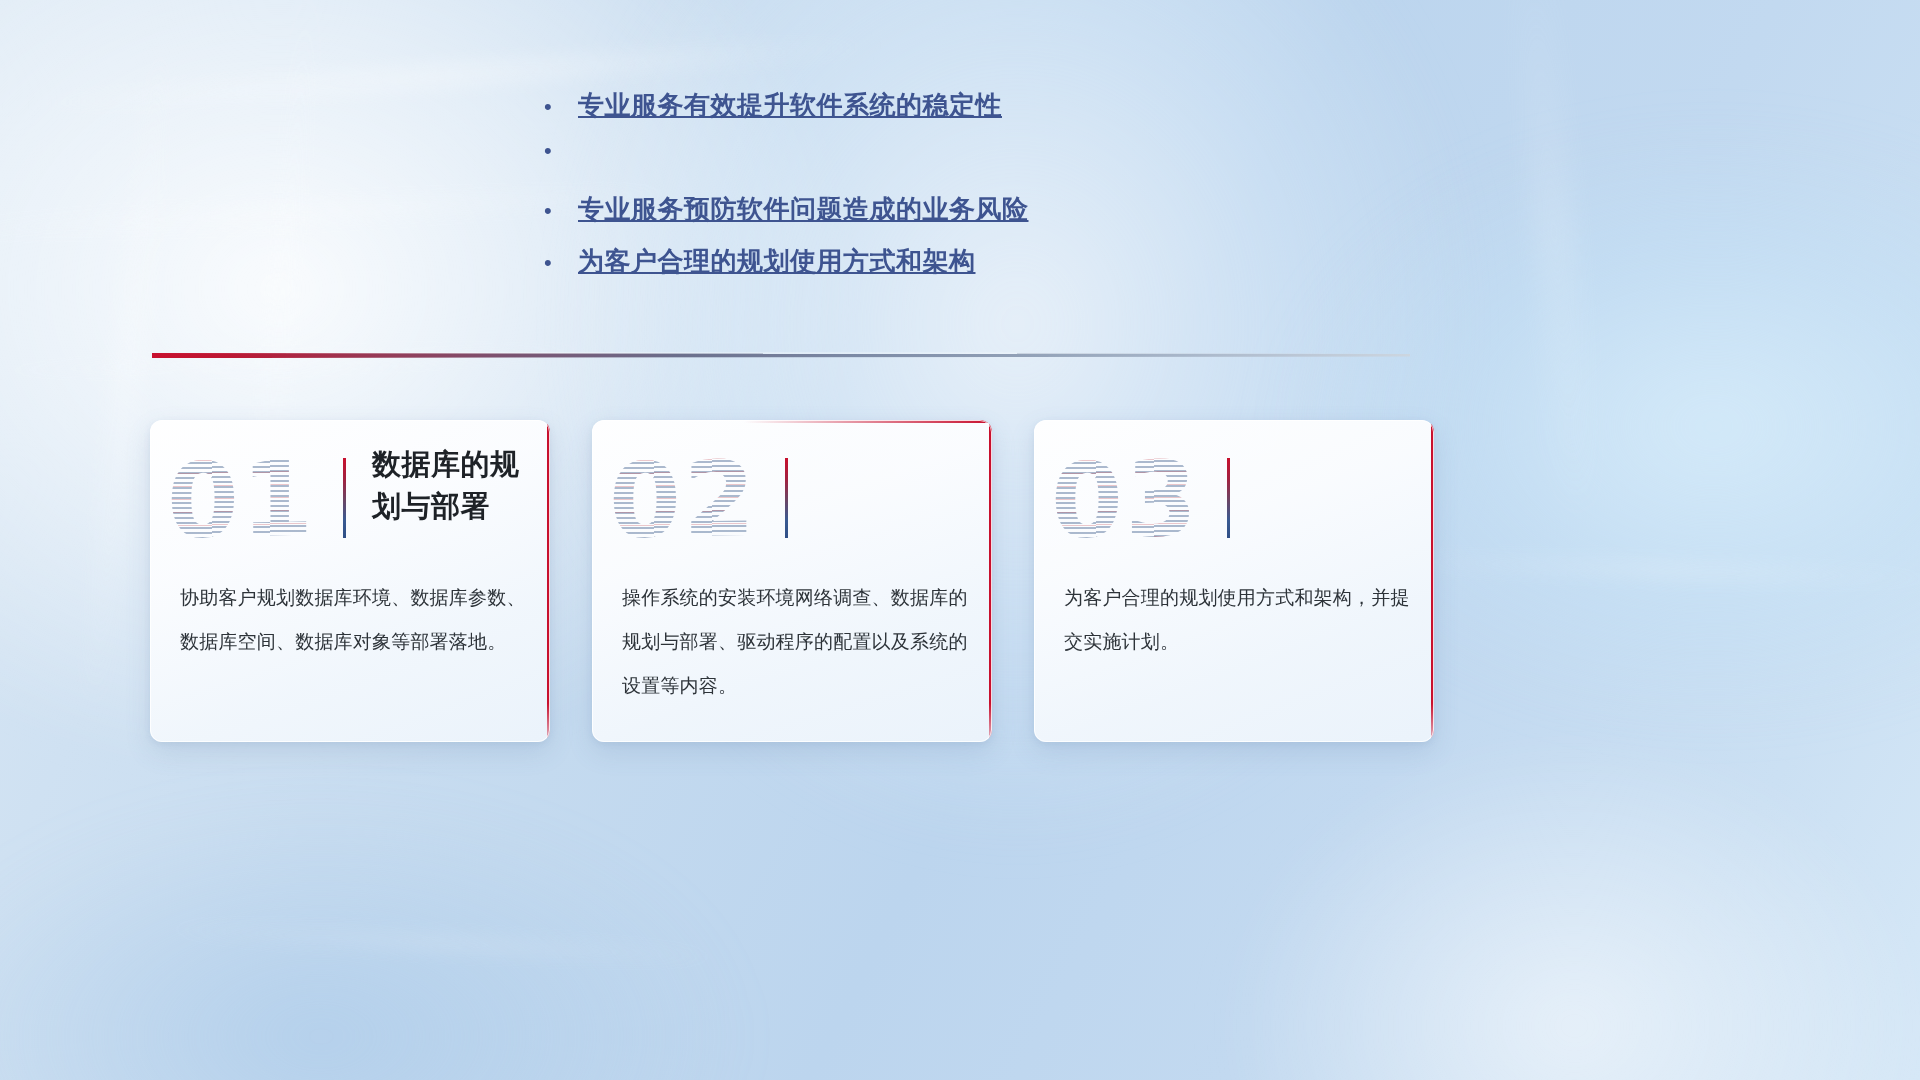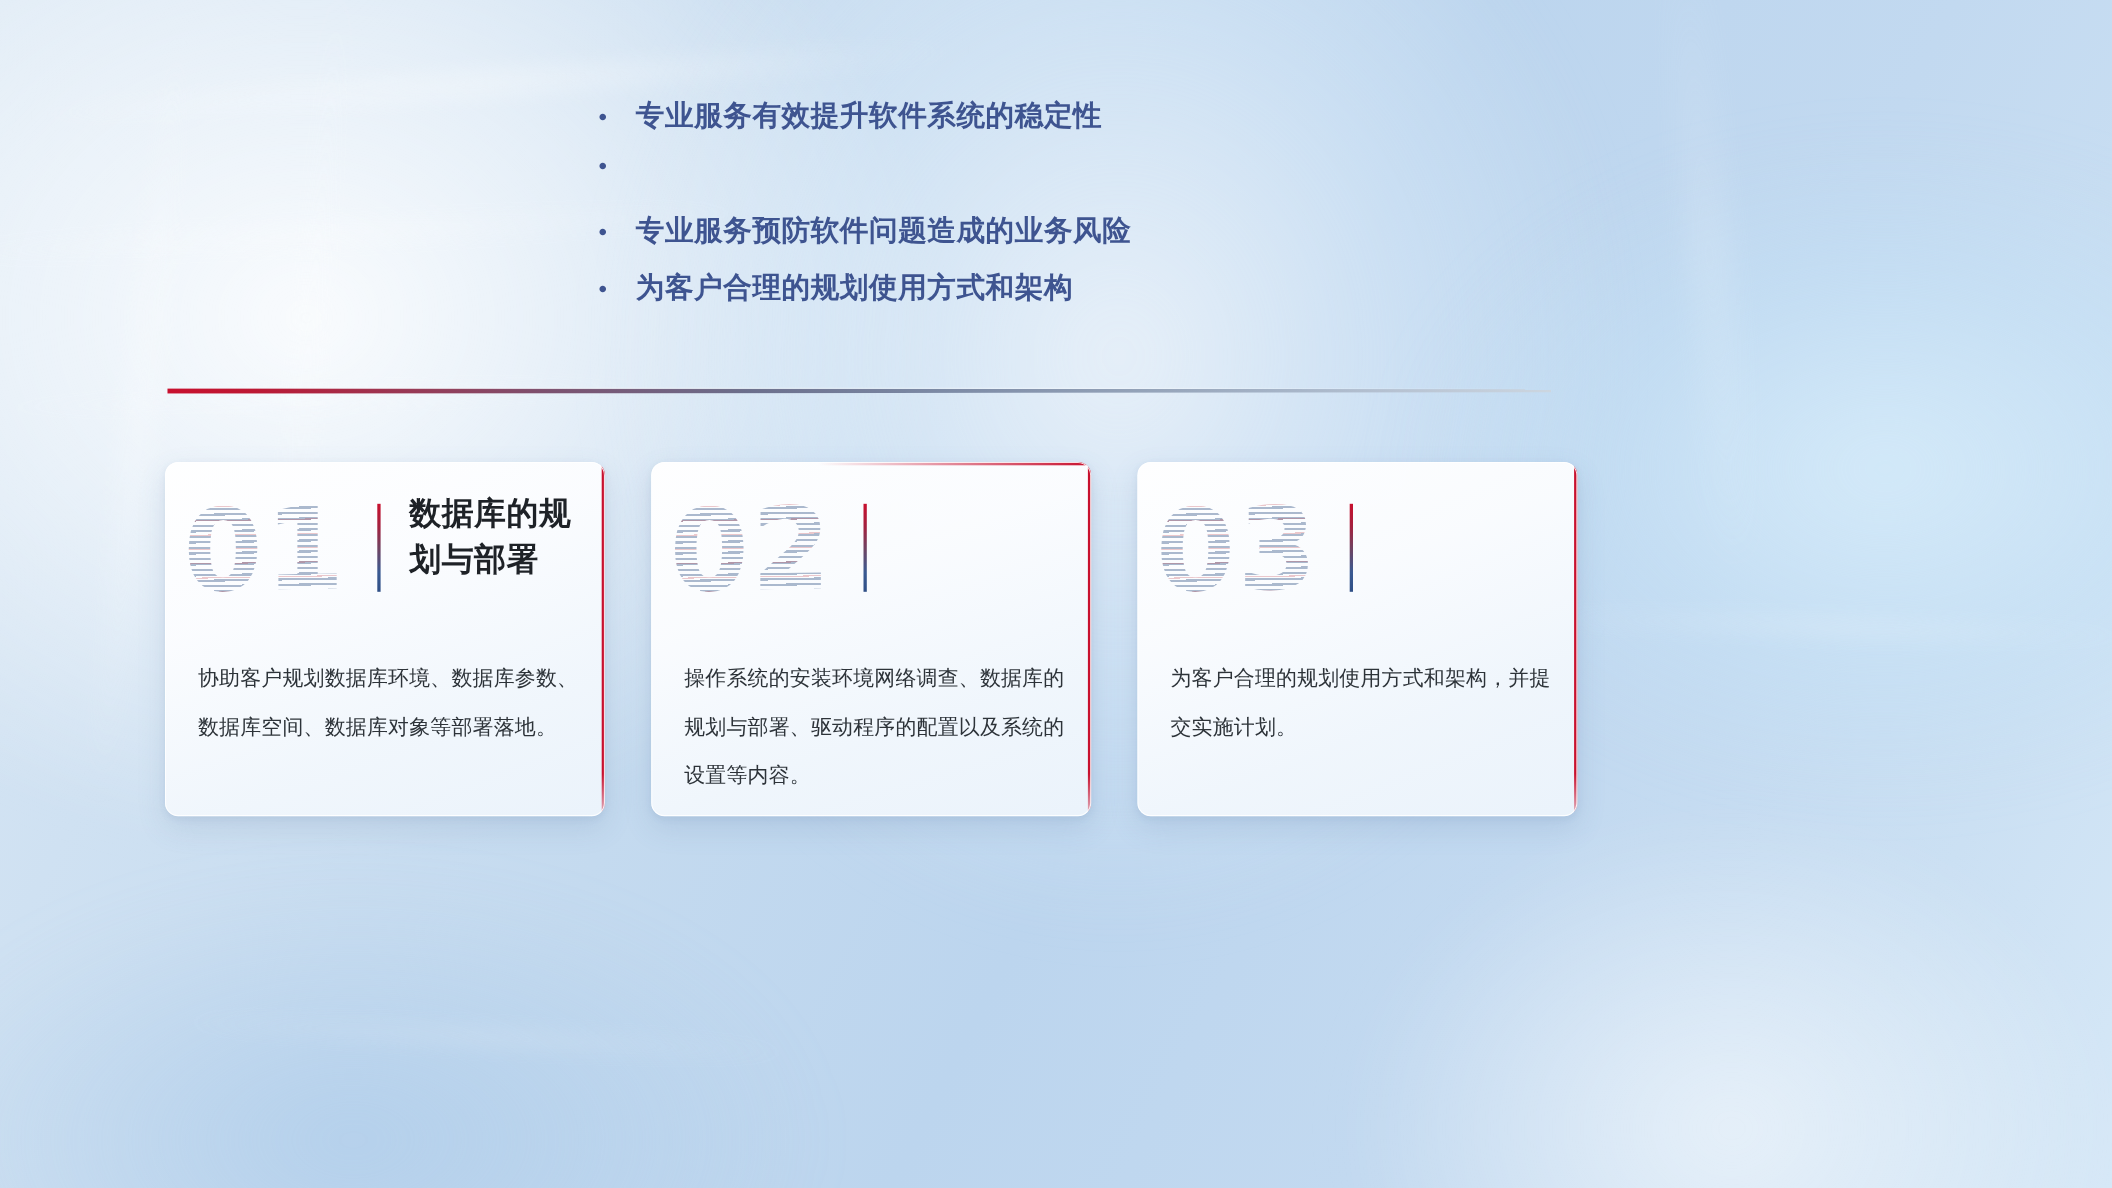--- a/index.html
+++ b/index.html
@@ -69,20 +69,21 @@
     color:#3e5490;font-size:22px;line-height:1;
     text-align:left;padding-left:4px;
   }
   .bullet-text{
     font-size:26px;
     letter-spacing:.5px;
     color:#3e5490;
     font-weight:700;
     font-family:"DejaVu Sans","Liberation Sans",sans-serif;
     white-space:nowrap;
+    text-decoration:underline;
   }
 
   
   .divider-wrap{
     position:absolute;left:152px;top:345px;width:1258px;height:22px;
   }
   .divider-line{
     position:absolute;left:0;top:8px;width:100%;height:5px;
     background:linear-gradient(90deg,
       #c8102e 0%,
@@ -167,25 +168,25 @@
   }
   .head-rule{
     position:absolute;left:193px;top:38px;
     width:3px;height:80px;
     background:linear-gradient(180deg,#c8102e 0%,#a3213f 26%,#6d4463 52%,#3a5a92 78%,#2f4f86 100%);
   }
   .card-title{
     position:absolute;left:222px;top:26px;width:170px;
     font-size:29px;line-height:42px;font-weight:700;
     color:#1e2227;
-    font-family:Liberation Sans, sans-serif;
+    font-family:Liberation Mono, monospace;
     letter-spacing:.5px;
   }
   .card-body{
-    position:absolute;left:30px;top:176px;width:348px;
+    position:absolute;left:30px;top:156px;width:348px;
     font-size:19px;line-height:44px;
     color:#2d3339;
     font-family:Liberation Serif, serif;
     letter-spacing:.2px;
   }
 </style>
 </head>
 <body>
 
 <div id="bg">

